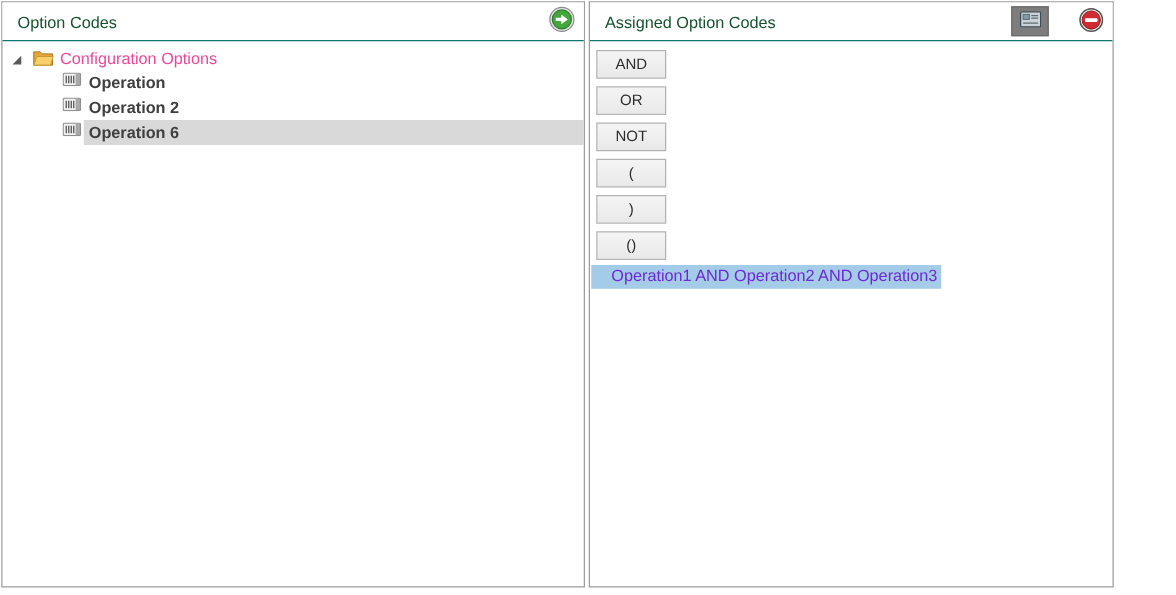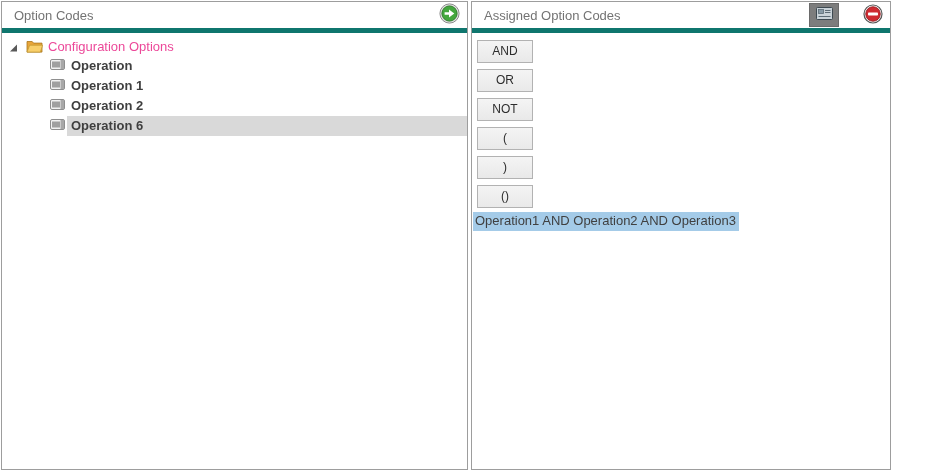--- a/index.html
+++ b/index.html
@@ -15,26 +15,26 @@
     top: 1px;
     height: 469px;
     background: #ffffff;
     border: 1px solid #9d9d9d;
   }
   .panel-left  { left: 1px;   width: 467px; }
   .panel-right { left: 471px; width: 420px; }
 
   .panel-header {
     height: 31px;
-    border-bottom: 5px solid #0f766e;
+    border-bottom: 1px solid #0f766e;
     display: flex;
     align-items: center;
     padding: 0 7px 0 12px;
     font-size: 13px;
-    color: #737373;
+    color: #14532d;
     background: #ffffff;
     gap: 16px;
   }
   .panel-header .spacer { flex: 1; }
 
   .icon-btn {
     display: flex;
     align-items: center;
     justify-content: center;
     cursor: default;
@@ -104,22 +104,22 @@
     line-height: 21px;
     cursor: default;
   }
   .expression-area {
     padding: 4px 1px 0 1px;
     font-size: 13px;
   }
   .expression-text {
     display: inline-block;
     background: #a4cbe8;
-    color: #404040;
-    padding: 1px 3px 2px 2px;
+    color: #6d28d9;
+    padding: 1px 3px 2px 16px;
     line-height: 16px;
   }
 </style>
 </head>
 <body>
 
 <div class="panel panel-left">
   <div class="panel-header">
     <span>Option Codes</span>
     <span class="spacer"></span>
@@ -157,33 +157,20 @@
           <rect x="10.5" y="1" width="3.5" height="9" fill="#a8a8a8"></rect>
           <line x1="3" y1="2.5" x2="3" y2="8.5" stroke="#4e4e4e" stroke-width="1"></line>
           <line x1="5" y1="2.5" x2="5" y2="8.5" stroke="#4e4e4e" stroke-width="1"></line>
           <line x1="7" y1="2.5" x2="7" y2="8.5" stroke="#4e4e4e" stroke-width="1"></line>
           <line x1="9" y1="2.5" x2="9" y2="8.5" stroke="#4e4e4e" stroke-width="1"></line>
         </svg>
       </span>
       <span class="tree-item-label">Operation</span>
     </div>
 
-    <div class="tree-item">
-      <span class="barcode-icon">
-        <svg width="15" height="11" viewBox="0 0 15 11">
-          <rect x="0.5" y="0.5" width="14" height="10" rx="1.5" fill="#f2f2f2" stroke="#8f8f8f"></rect>
-          <rect x="10.5" y="1" width="3.5" height="9" fill="#a8a8a8"></rect>
-          <line x1="3" y1="2.5" x2="3" y2="8.5" stroke="#4e4e4e" stroke-width="1"></line>
-          <line x1="5" y1="2.5" x2="5" y2="8.5" stroke="#4e4e4e" stroke-width="1"></line>
-          <line x1="7" y1="2.5" x2="7" y2="8.5" stroke="#4e4e4e" stroke-width="1"></line>
-          <line x1="9" y1="2.5" x2="9" y2="8.5" stroke="#4e4e4e" stroke-width="1"></line>
-        </svg>
-      </span>
-      <span class="tree-item-label">Operation 1</span>
-    </div>
 
     <div class="tree-item">
       <span class="barcode-icon">
         <svg width="15" height="11" viewBox="0 0 15 11">
           <rect x="0.5" y="0.5" width="14" height="10" rx="1.5" fill="#f2f2f2" stroke="#8f8f8f"></rect>
           <rect x="10.5" y="1" width="3.5" height="9" fill="#a8a8a8"></rect>
           <line x1="3" y1="2.5" x2="3" y2="8.5" stroke="#4e4e4e" stroke-width="1"></line>
           <line x1="5" y1="2.5" x2="5" y2="8.5" stroke="#4e4e4e" stroke-width="1"></line>
           <line x1="7" y1="2.5" x2="7" y2="8.5" stroke="#4e4e4e" stroke-width="1"></line>
           <line x1="9" y1="2.5" x2="9" y2="8.5" stroke="#4e4e4e" stroke-width="1"></line>

